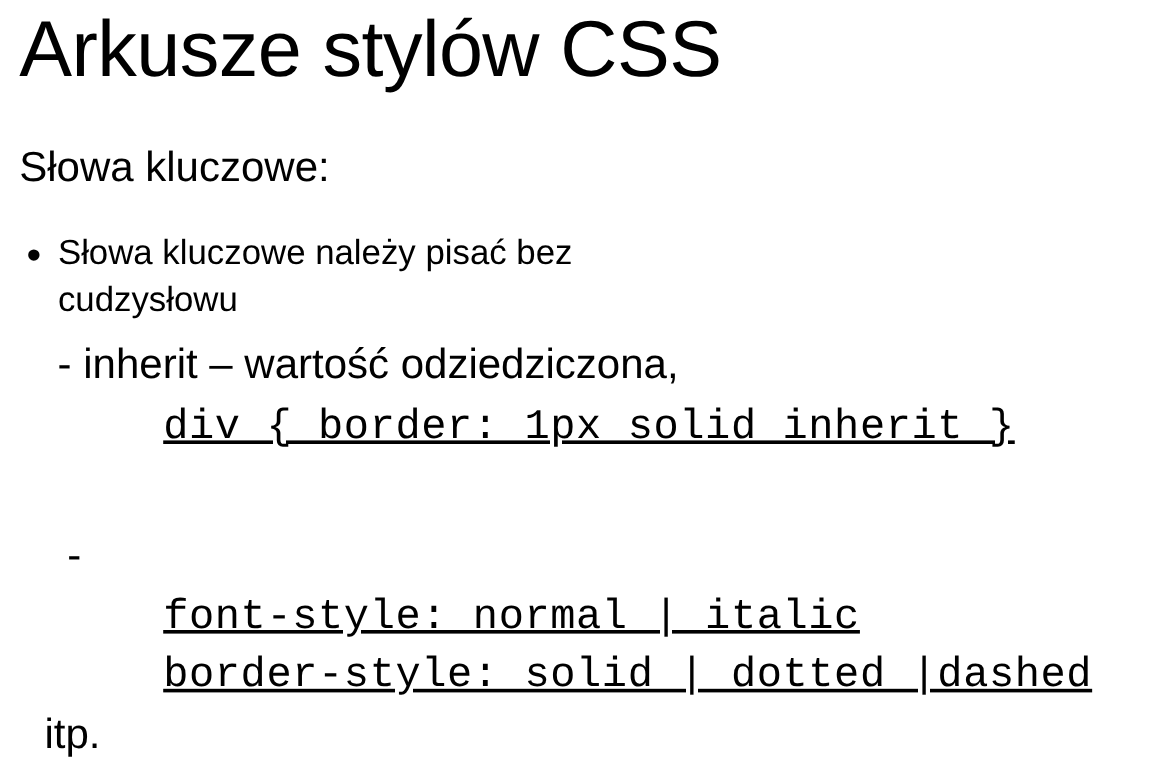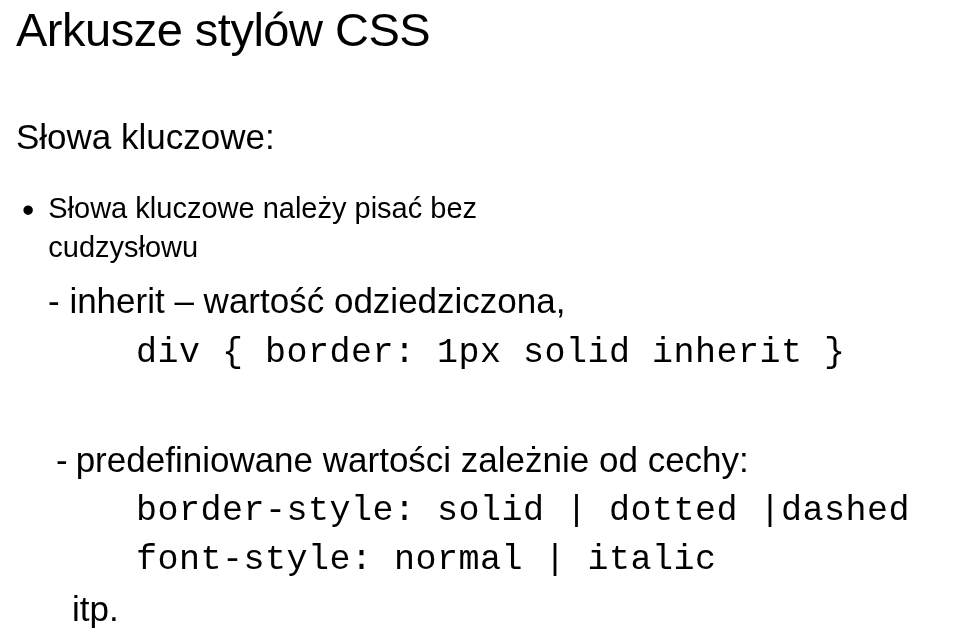--- a/index.html
+++ b/index.html
@@ -10,24 +10,24 @@
     body {
       width: 960px;
       height: 636px;
       background: #ffffff;
       font-family: Verdana, Geneva, sans-serif;
       color: #000000;
       padding: 0 16px;
       overflow: hidden;
     }
     .title {
-      font-size: 47px;
+      font-size: 66px;
       font-weight: normal;
       margin-top: 2px;
-      margin-bottom: 60px;
+      margin-bottom: 42px;
       letter-spacing: -0.5px;
     }
     .subtitle {
       font-size: 35px;
       font-weight: normal;
       margin-bottom: 32px;
     }
     .bullet-item {
       display: flex;
       align-items: flex-start;
@@ -56,38 +56,39 @@
     }
     .mono {
       font-family: "Courier New", Courier, monospace;
       font-size: 35px;
       line-height: 1.4;
       white-space: pre;
       letter-spacing: 0.5px;
     }
     .indent1 {
       margin-left: 120px;
+      text-decoration: underline;
     }
     .indent-half {
       margin-left: 32px;
     }
     .block2 {
       margin-top: 58px;
     }
     .block2 .desc {
       display: flex;
       align-items: baseline;
     }
     .dash {
       margin-left: 40px;
       margin-right: 8px;
     }
     .itp {
       font-size: 35px;
-      margin-left: 56px;
+      margin-left: 21px;
       margin-top: 4px;
     }
   </style>
 </head>
 <body>
 
 <h1 class="title">Arkusze stylów CSS</h1>
 
 <div class="subtitle">Słowa kluczowe:</div>
 
@@ -98,18 +99,17 @@
     <div class="line2">cudzysłowu</div>
   </div>
 </div>
 
 <div class="desc indent-half">- inherit – wartość odziedziczona,</div>
 <div class="mono indent1">div { border: 1px solid inherit }</div>
 
 <div class="block2">
   <div class="desc">
     <span class="dash">-</span>
-    <span>predefiniowane wartości zależnie od cechy:</span>
   </div>
+  <div class="mono indent1">font-style: normal | italic</div>
   <div class="mono indent1">border-style: solid | dotted |dashed</div>
-  <div class="mono indent1">font-style: normal | italic</div>
   <div class="itp">itp.</div>
 </div>
 
 </body></html>

